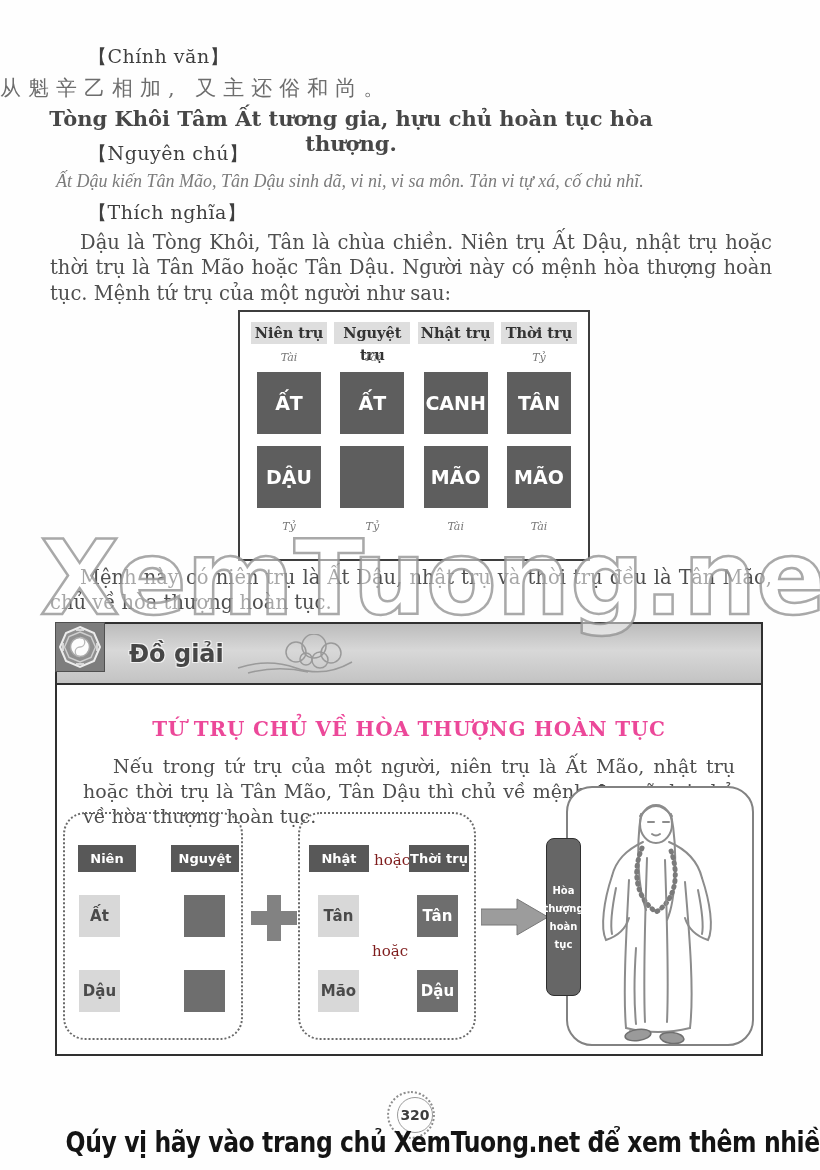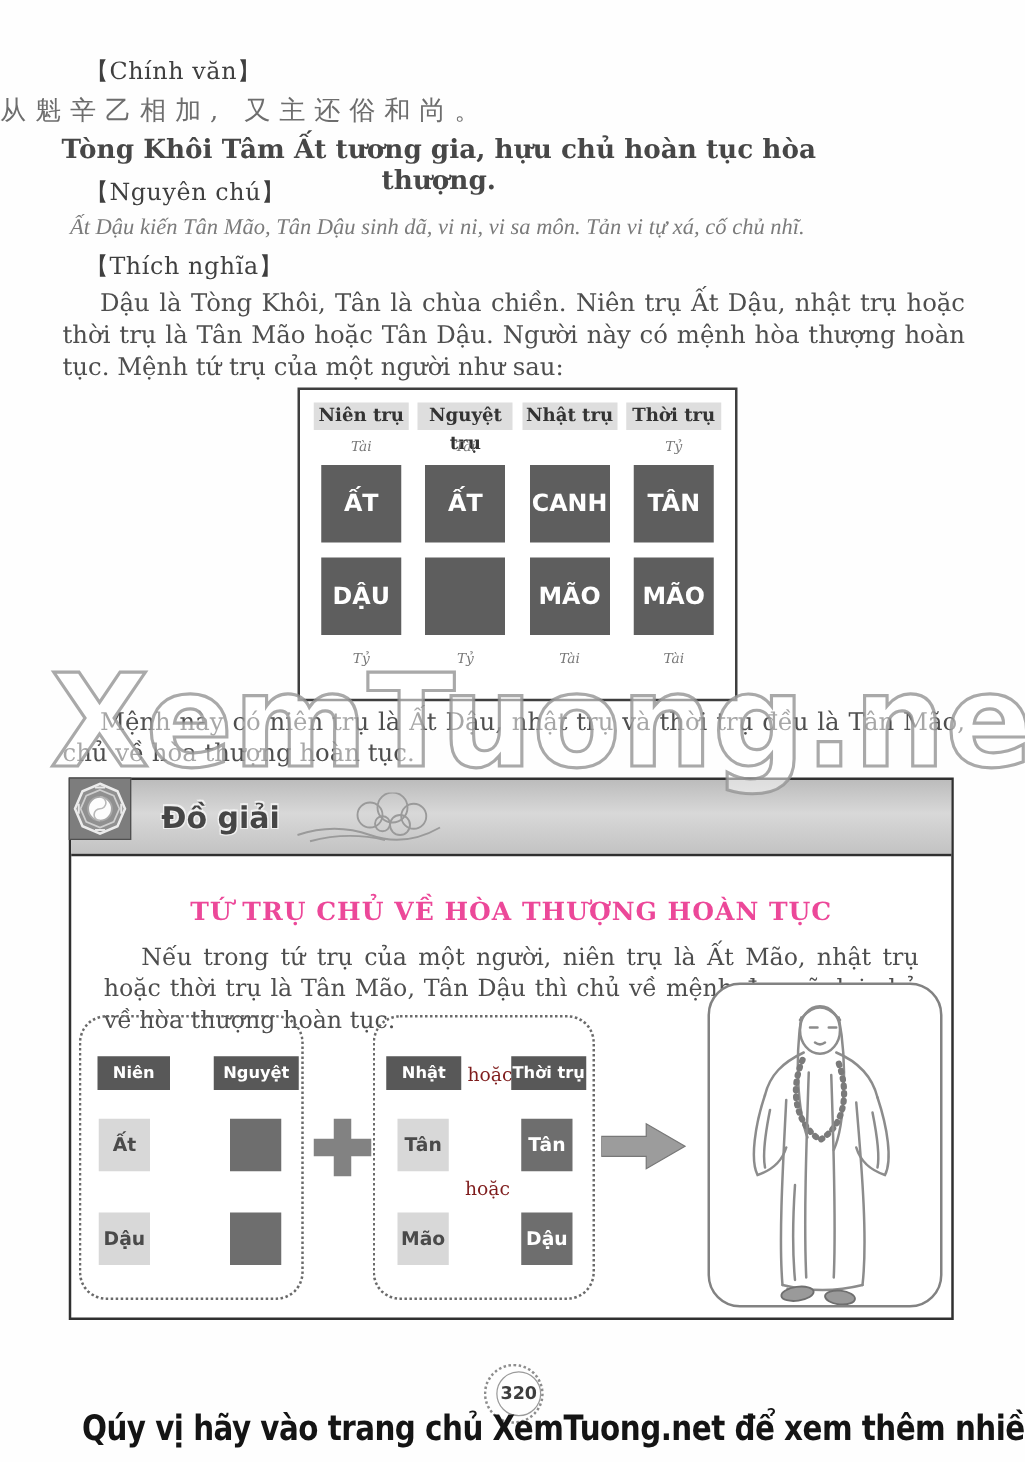--- a/index.html
+++ b/index.html
@@ -6,21 +6,21 @@
   html,body { background:#ffffff; }
   .page {
     position:relative; width:820px; height:1170px; margin:0 auto;
     background:#fefefe; overflow:hidden;
     font-family:"DejaVu Serif","Liberation Serif",serif;
     color:#4e4e4e;
   }
   .abs { position:absolute; }
 
   
-  .sec-header { font-size:19px; color:#3f3f3f; letter-spacing:0.5px; }
+  .sec-header { font-size:19px; color:#3f3f3f; letter-spacing:0.5px;margin-left:20px; }
   .cn-line { width:820px; text-align:left; font-size:21px; color:#6d6d6d; letter-spacing:7px; }
   .bold-line { width:702px; text-align:center; font-size:21px; font-weight:bold; color:#474747; }
   .italic-line { width:716px; font-style:italic; font-size:18px; color:#7b7b7b;font-family:Liberation Serif, serif; }
   .body-para { width:722px; font-size:19.5px; line-height:1.3; text-align:justify; text-indent:30px; color:#4e4e4e; }
 
   
   .pillar-table {
     left:238px; top:310px; width:352px; height:251px;
     border:2px solid #3e3e3e; background:#fff;
     display:flex; justify-content:space-between; padding:10px 11px 6px;
@@ -201,20 +201,26 @@
       <div class="dgm-cell cell-dark" style="left:117px; top:81px;">Tân</div>
       <div class="hoac" style="left:72px; top:128px;">hoặc</div>
       <div class="dgm-cell cell-light" style="left:18px; top:156px;">Mão</div>
       <div class="dgm-cell cell-dark" style="left:117px; top:156px;">Dậu</div>
     </div>
 
     <svg class="arrow-svg" width="68" height="42" viewBox="0 0 68 42">
       <polygon points="0,13 36,13 36,3 67,21 36,39 36,29 0,29" fill="#9c9c9c" stroke="#787878" stroke-width="1"></polygon>
     </svg>
 
+    <div class="result-pill">
+      <span>Hòa</span>
+      <span>thượng</span>
+      <span>hoàn</span>
+      <span>tục</span>
+    </div>
 
     <div class="monk-box">
       <svg width="184" height="256" viewBox="0 0 184 256">
         <g fill="none" stroke="#8c8c8c" stroke-width="2" stroke-linecap="round">
 
           <ellipse cx="88" cy="36" rx="16" ry="19"></ellipse>
           <path d="M72,28 Q88,8 104,28"></path>
           <path d="M73,26 C68,60 70,100 78,122"></path>
           <path d="M103,26 C110,62 108,112 99,132"></path>
           <path d="M80,34 h6 M95,34 h6"></path>

